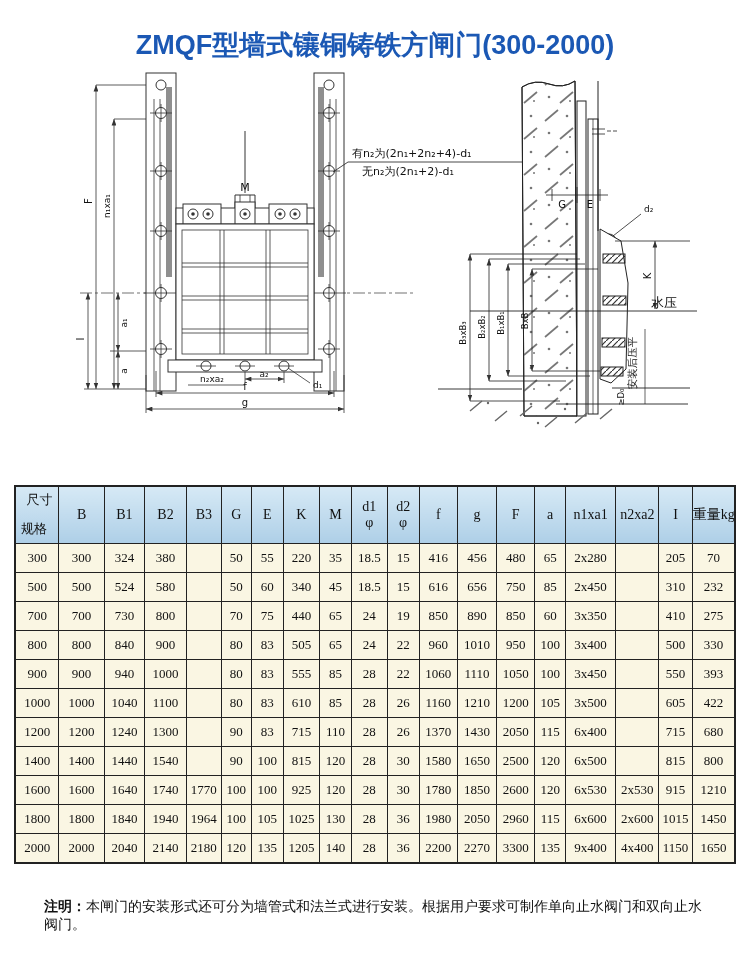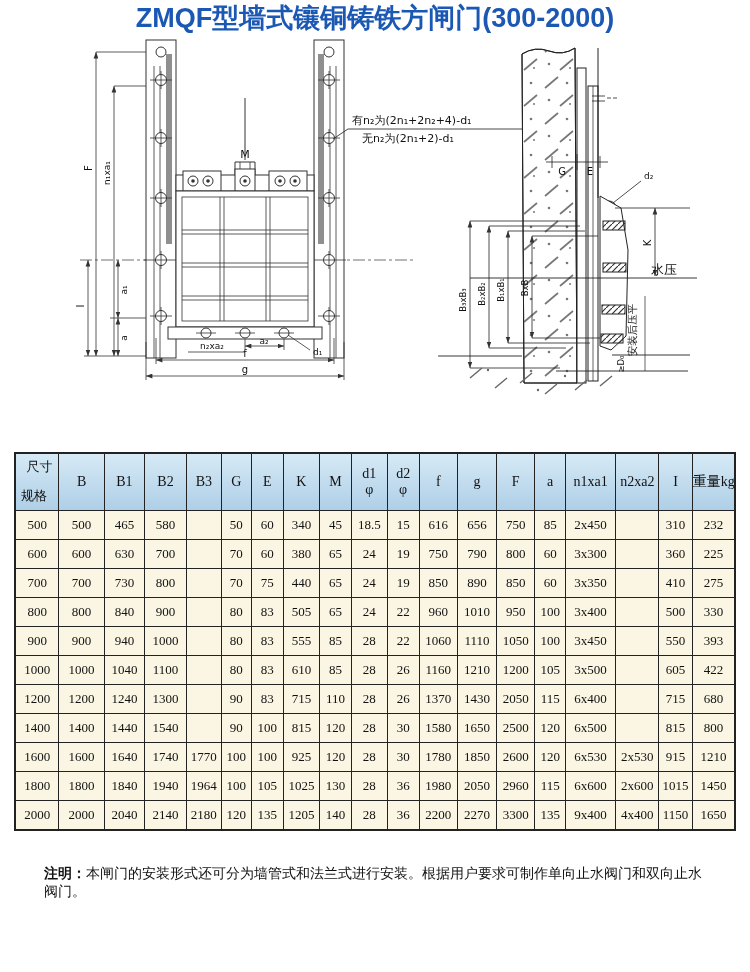--- a/index.html
+++ b/index.html
@@ -2,21 +2,21 @@
 <html><head>
 <meta charset="utf-8">
 <style>
   html,body{margin:0;padding:0;}
   body{
     width:750px;height:972px;background:#ffffff;overflow:hidden;
     font-family:"Liberation Sans",sans-serif;
   }
   .page{width:750px;height:972px;position:relative;}
   .title{
-    margin:0;padding-top:0;text-align:center;
+    margin:8px;padding-top:19px;text-align:center;
     font-size:27px;font-weight:bold;color:#1b58b4;
     font-family:"Liberation Sans",sans-serif;letter-spacing:0px;
   }
   .drawing{display:block;margin:2px auto 0 auto;}
   svg text{font-family:"DejaVu Sans",sans-serif;}
   table.spec{
     width:722px;margin:14px auto 0 auto;border-collapse:collapse;table-layout:fixed;
     border:2px solid #222;
   }
   table.spec th,table.spec td{
@@ -380,60 +380,60 @@
           <th>
             <div>I</div>
           </th>
           <th>
             <div>重量kg</div>
           </th>
         </tr>
     </thead>
     <tbody id="body-rows">
         <tr>
+          <td>300</td>
+          <td>300</td>
+          <td>324</td>
+          <td>380</td>
+          <td></td>
+          <td>50</td>
+          <td>55</td>
+          <td>220</td>
+          <td>35</td>
+          <td>18.5</td>
+          <td>15</td>
+          <td>416</td>
+          <td>456</td>
+          <td>480</td>
+          <td>65</td>
+          <td>2x280</td>
+          <td></td>
+          <td>205</td>
+          <td>70</td>
+        </tr>
+        <tr>
           <td>500</td>
           <td>500</td>
-          <td>465</td>
+          <td>524</td>
           <td>580</td>
           <td></td>
           <td>50</td>
           <td>60</td>
           <td>340</td>
           <td>45</td>
           <td>18.5</td>
           <td>15</td>
           <td>616</td>
           <td>656</td>
           <td>750</td>
           <td>85</td>
           <td>2x450</td>
           <td></td>
           <td>310</td>
           <td>232</td>
-        </tr>
-        <tr>
-          <td>600</td>
-          <td>600</td>
-          <td>630</td>
-          <td>700</td>
-          <td></td>
-          <td>70</td>
-          <td>60</td>
-          <td>380</td>
-          <td>65</td>
-          <td>24</td>
-          <td>19</td>
-          <td>750</td>
-          <td>790</td>
-          <td>800</td>
-          <td>60</td>
-          <td>3x300</td>
-          <td></td>
-          <td>360</td>
-          <td>225</td>
         </tr>
         <tr>
           <td>700</td>
           <td>700</td>
           <td>730</td>
           <td>800</td>
           <td></td>
           <td>70</td>
           <td>75</td>
           <td>440</td>

